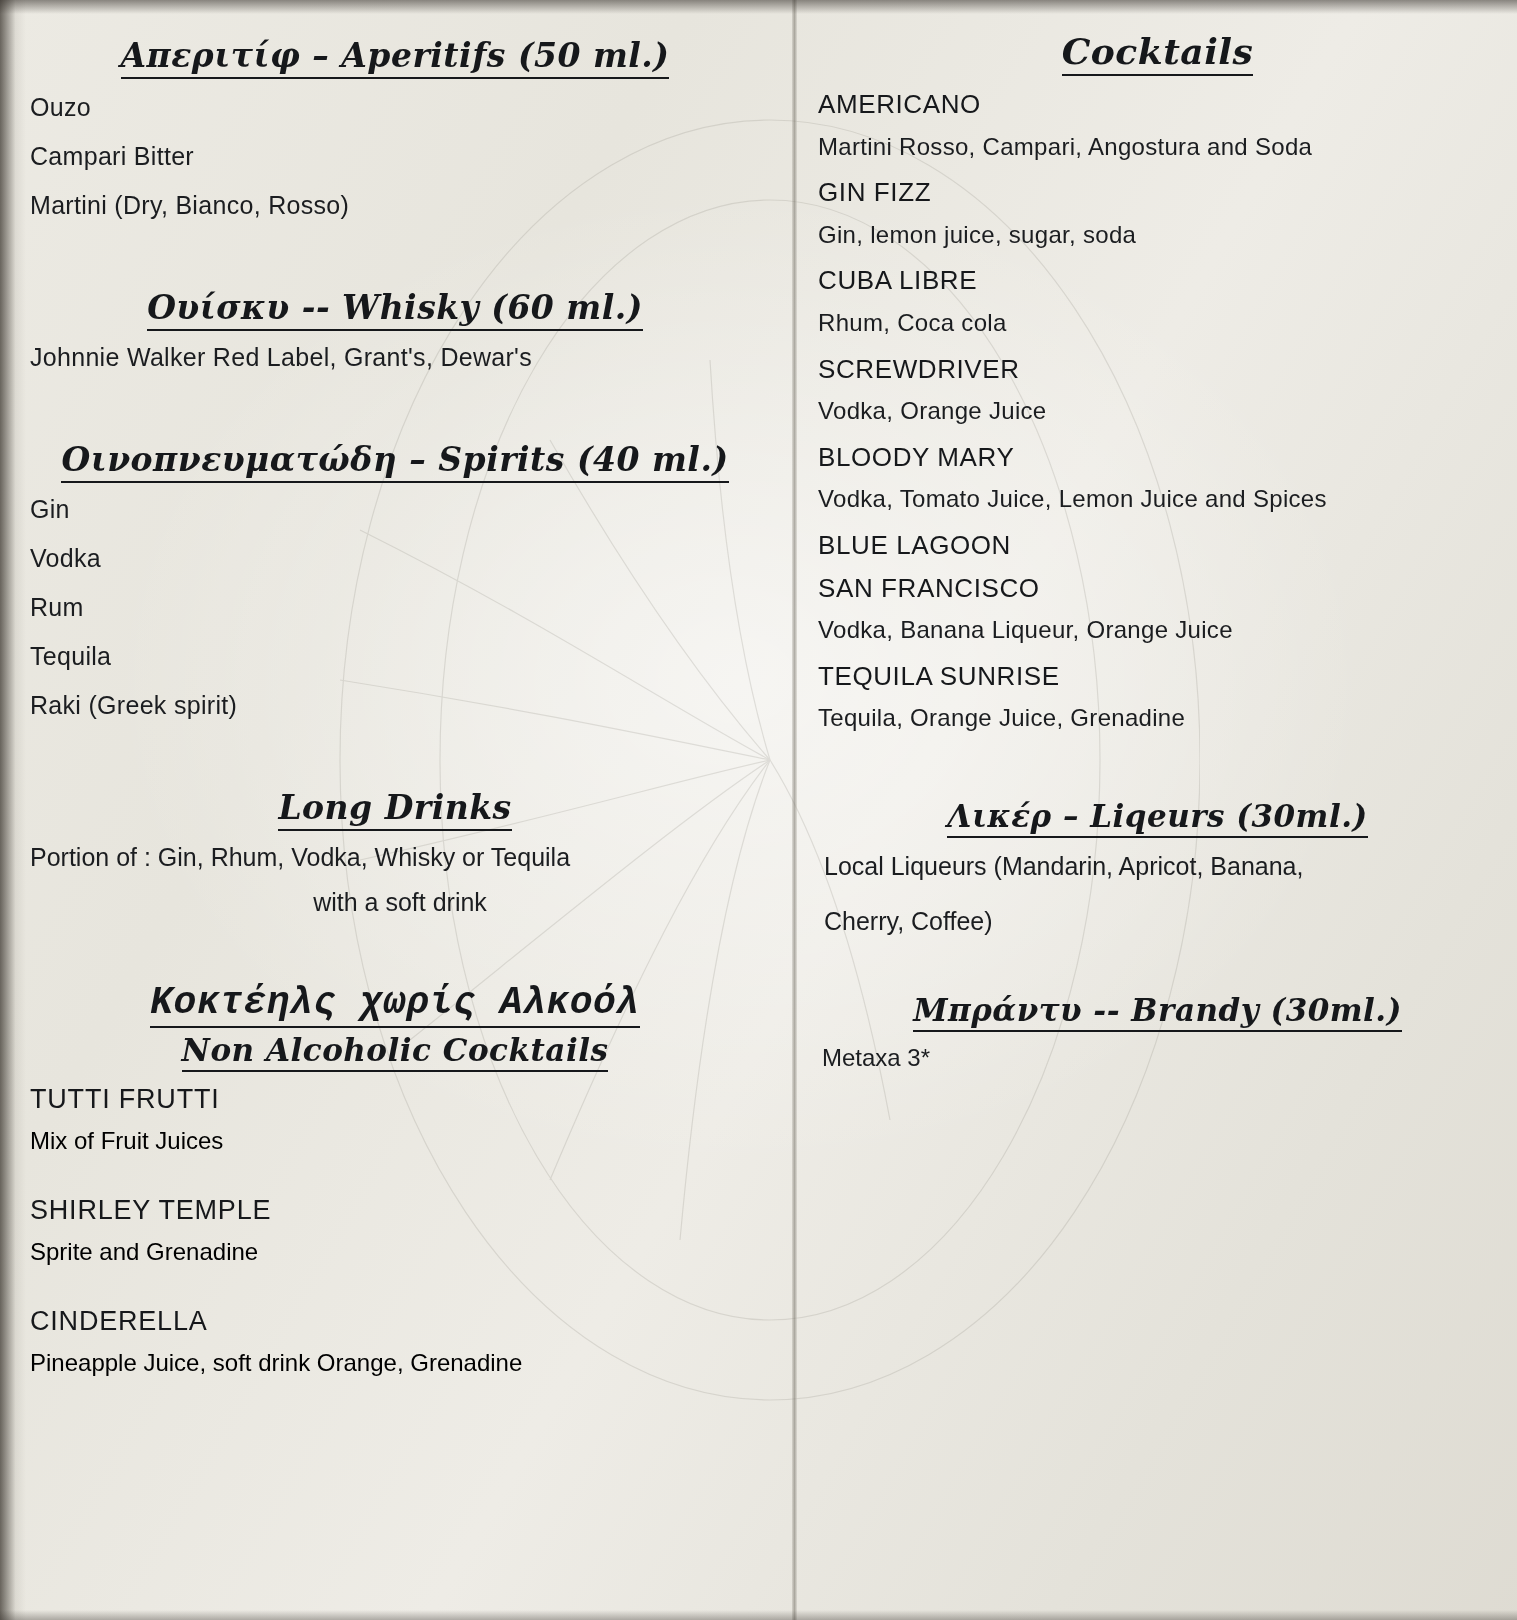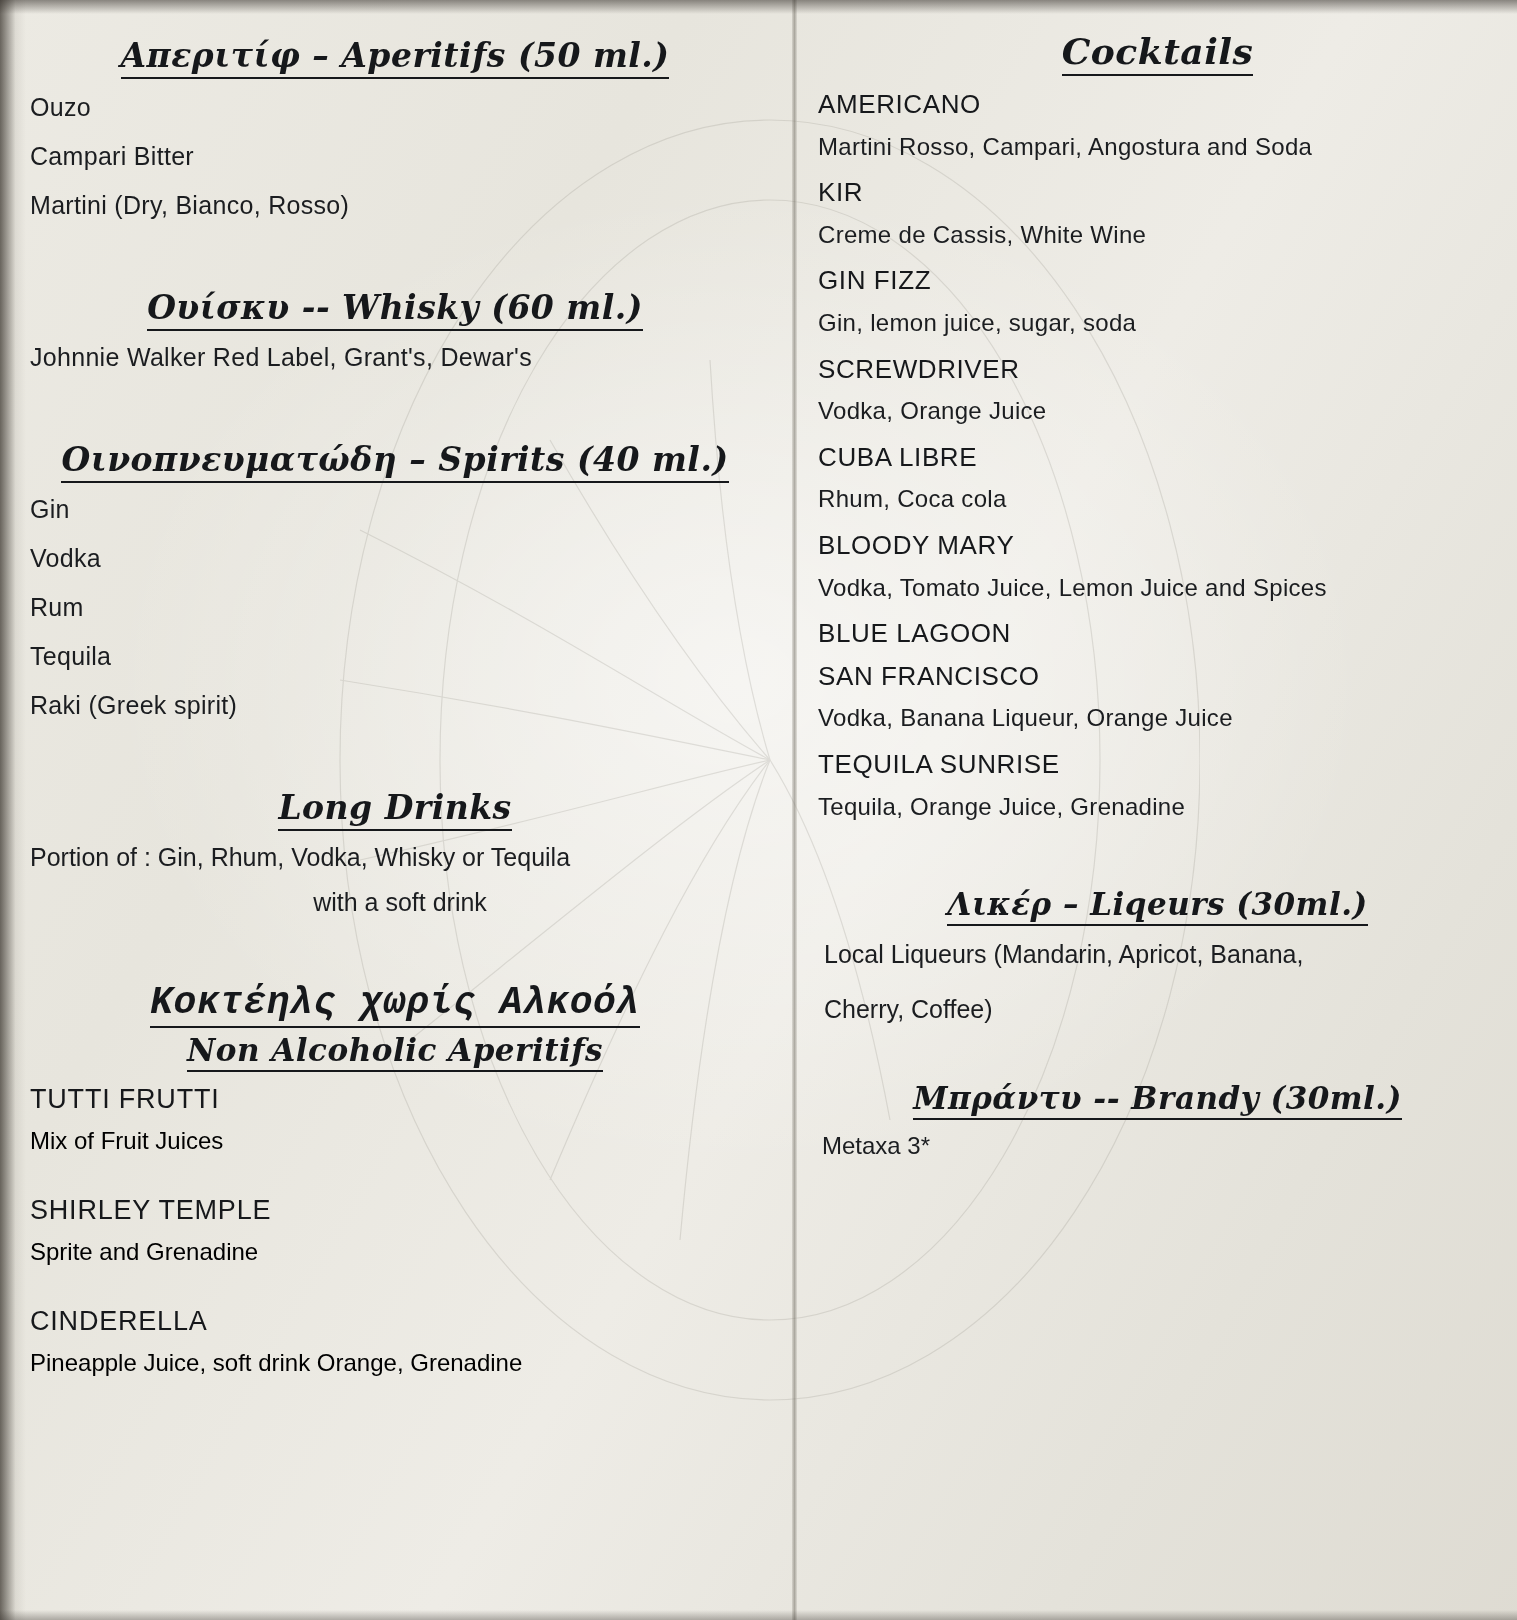--- a/index.html
+++ b/index.html
@@ -225,21 +225,21 @@
       </div>
       <div class="long-drinks-line1">Portion of : Gin, Rhum, Vodka, Whisky or Tequila</div>
       <div class="long-drinks-line2">with a soft drink</div>
 
       <div class="spacer-lg"></div>
 
       <div class="heading-script h-nonalc1">
         <span class="heading-underline">Κοκτέηλς χωρίς Αλκοόλ</span>
       </div>
       <div class="heading-script h-nonalc2">
-        <span class="heading-underline">Non Alcoholic Aperitifs</span>
+        <span class="heading-underline">Non Alcoholic Cocktails</span>
       </div>
 
       <div class="nonalc-block">
         <div class="nonalc-name">TUTTI FRUTTI</div>
         <div class="nonalc-desc">Mix of Fruit Juices</div>
       </div>
       <div class="nonalc-block">
         <div class="nonalc-name">SHIRLEY TEMPLE</div>
         <div class="nonalc-desc">Sprite and Grenadine</div>
       </div>
@@ -254,34 +254,30 @@
 
       <div class="heading-script h-cocktails">
         <span class="heading-underline">Cocktails</span>
       </div>
 
       <div>
         <div class="name">AMERICANO</div>
         <div class="desc">Martini Rosso, Campari, Angostura and Soda</div>
       </div>
       <div>
-        <div class="name">KIR</div>
-        <div class="desc">Creme de Cassis, White Wine</div>
-      </div>
-      <div>
         <div class="name">GIN FIZZ</div>
         <div class="desc">Gin, lemon juice, sugar, soda</div>
       </div>
       <div>
+        <div class="name">CUBA LIBRE</div>
+        <div class="desc">Rhum, Coca cola</div>
+      </div>
+      <div>
         <div class="name">SCREWDRIVER</div>
         <div class="desc">Vodka, Orange Juice</div>
-      </div>
-      <div>
-        <div class="name">CUBA LIBRE</div>
-        <div class="desc">Rhum, Coca cola</div>
       </div>
       <div>
         <div class="name">BLOODY MARY</div>
         <div class="desc">Vodka, Tomato Juice, Lemon Juice and Spices</div>
       </div>
       <div>
         <div class="name">BLUE LAGOON</div>
       </div>
       <div>
         <div class="name">SAN FRANCISCO</div>

